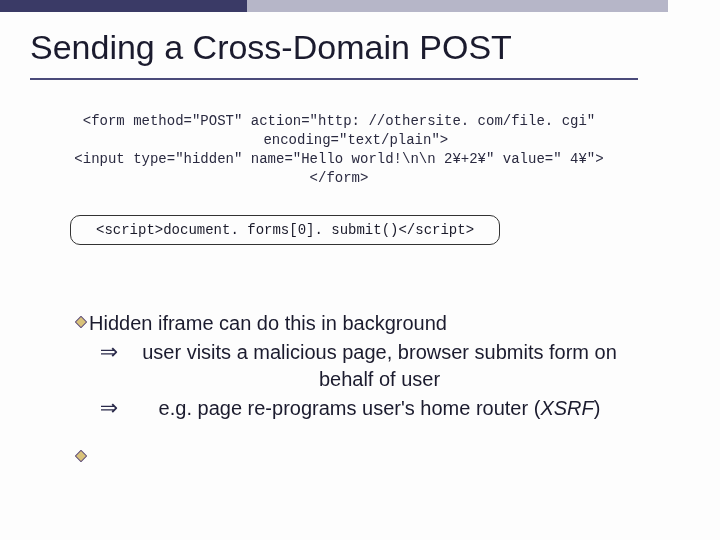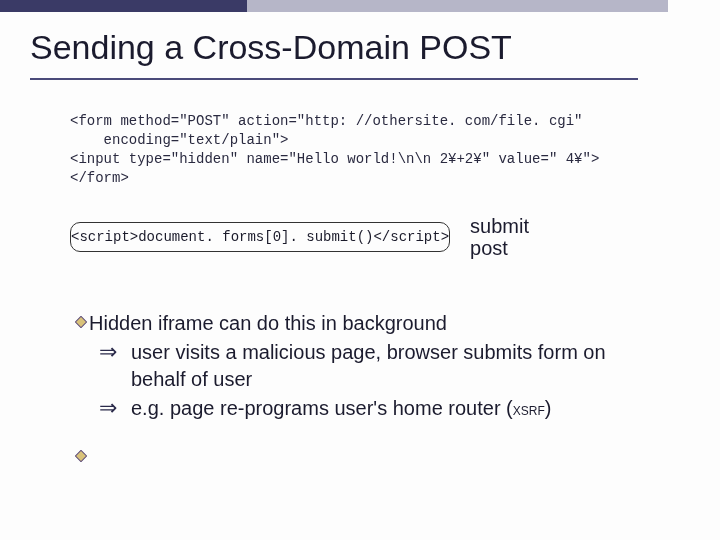--- a/index.html
+++ b/index.html
@@ -10,20 +10,21 @@
     background: #fdfdfd;
     font-family: Georgia, 'Times New Roman', serif;
     color: #1a1a2a;
     overflow: hidden;
   }
   .slide {
     position: relative;
     width: 668px;
     height: 540px;
     box-sizing: border-box;
+    text-align: center;
   }
   .topbar {
     position: absolute;
     top: 0;
     left: 0;
     right: 0;
     height: 14px;
   }
   .topbar .dark {
     position: absolute;
@@ -72,21 +73,21 @@
     top: 215px;
     left: 70px;
     right: 60px;
     display: flex;
     align-items: center;
     gap: 20px;
   }
   .script-box {
     border: 1px solid #333;
     border-radius: 10px;
-    padding: 6px 0;
+    padding: 6px 25px;
     font-family: "Courier New", monospace;
     font-size: 14px;
     white-space: nowrap;
   }
   .script-label {
     font-family: Verdana, Arial, sans-serif;
     font-size: 20px;
     color: #1b1b2e;
     line-height: 1.1;
   }
@@ -117,21 +118,22 @@
   .sub .arrow {
     flex: 0 0 20px;
     font-size: 22px;
     line-height: 1.2;
     color: #2a2a4a;
   }
   .sub .txt {
     flex: 1;
   }
   .smallcaps {
-    font-size: 12px;
+    font-size: 20px;
+    font-style: italic;
   }
   .gap {
     height: 22px;
   }
   svg.diamond { display:block; }
 </style>
 </head>
 <body>
 
 <div class="slide">
@@ -145,24 +147,20 @@
   <div class="title-underline"></div>
 
   <div class="codeblock">&lt;form method="POST" action="http: //othersite. com/file. cgi"
     encoding="text/plain"&gt;
 &lt;input type="hidden" name="Hello world!\n\n 2¥+2¥" value=" 4¥"&gt;
 &lt;/form&gt;</div>
 
   <div class="script-row">
     <div class="script-box">
       <span>&lt;script&gt;document. forms[0]. submit()&lt;/scr</span><span>ipt&gt;</span>
-    </div>
-    <div class="script-label">
-      <span>submit</span><br>
-      <span>post</span>
     </div>
   </div>
 
   <div class="bullets">
 
     <div class="b1">
       <span class="icon">
         <svg class="diamond" width="12" height="12" viewBox="0 0 12 12">
           <rect x="2" y="2" width="8" height="8" fill="#d9c27a" stroke="#5a4a7a" stroke-width="1" transform="rotate(45 6 6)"></rect>
         </svg>

